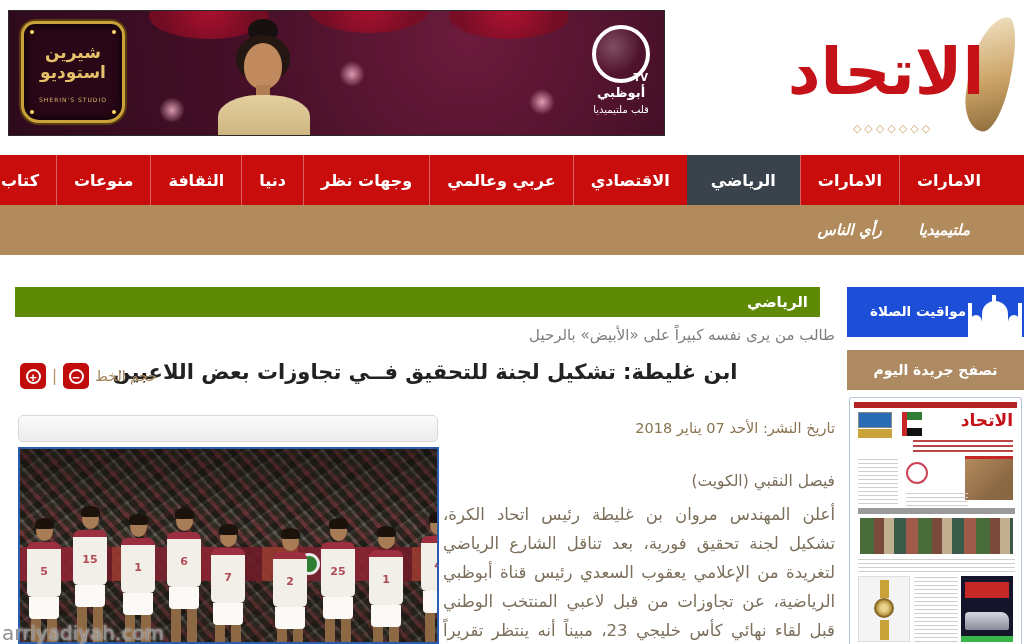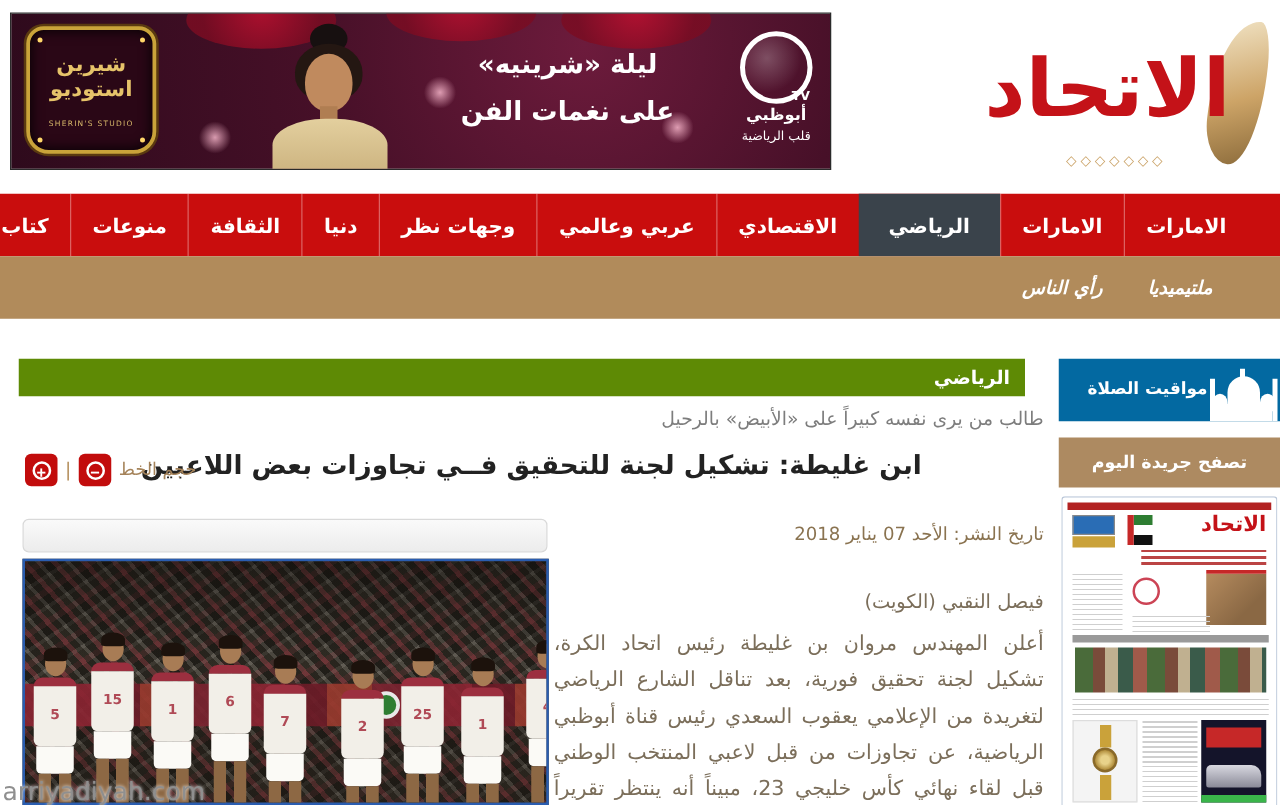--- a/index.html
+++ b/index.html
@@ -61,21 +61,21 @@
   .nav-item:last-child { border-left:none; }
   .nav-item.active { background:#3a434b; border-left:none; padding:0 24px; }
   #nav2 { left:0; top:205px; width:1024px; height:50px; background:#b18b5b;
     display:flex; direction:rtl; align-items:center; padding:0 40px; gap:8px; }
   .nav2-item { color:#fff; font-size:15px; font-weight:bold; padding:0 14px; cursor:pointer; white-space:nowrap;font-style:italic; }
 
   
   #section-bar { left:15px; top:287px; width:805px; height:30px; background:#5e8a05;
     color:#fff; font-size:15px; font-weight:bold; direction:rtl; line-height:30px;
     padding:0 12px; cursor:pointer; }
-  #prayer-box { left:847px; top:287px; width:177px; height:50px; background:#0369a1;
+  #prayer-box { left:847px; top:287px; width:177px; height:50px; background:#1d4ed8;
     overflow:hidden; cursor:pointer;padding-left:48px; }
   #prayer-box .lbl { position:absolute; right:58px; top:16px; color:#fff; font-size:13.5px;
     font-weight:bold; direction:rtl; white-space:nowrap; }
   .mosque { position:absolute; right:2px; top:6px; width:54px; height:44px; }
   .mosque div { position:absolute; background:#fff; }
   .m-base { left:4px; bottom:0; width:46px; height:14px; }
   .m-dome { left:14px; bottom:10px; width:26px; height:26px; border-radius:50% 50% 10% 10%; }
   .m-dome2{ left:2px;  bottom:8px; width:12px; height:14px; border-radius:50% 50% 0 0; }
   .m-dome3{ left:40px; bottom:8px; width:12px; height:14px; border-radius:50% 50% 0 0; }
   .m-min1 { left:0;  bottom:0; width:4px; height:34px; }
@@ -194,30 +194,26 @@
       <div class="t1">شيرين استوديو</div>
       <div class="t2">SHERIN'S STUDIO</div>
     </div>
     <div id="singer">
       <div class="bun"></div>
         <div class="hair"></div>
         <div class="face"></div>
       <div class="neck"></div>
         <div class="dress"></div>
     </div>
-    <div id="banner-text">
-      <div class="l1">ليلة «شرينيه»</div>
-      <div class="l2">على نغمات الفن</div>
-    </div>
     <div id="adtv">
       <div class="ring">
           <span>TV</span>
         </div>
       <div class="nm">أبوظبي</div>
-      <div class="tg">قلب الرياضية</div>
+      <div class="tg">قلب ملتيميديا</div>
     </div>
   </div>
 
   <div id="site-logo" class="abs">
     <div id="logo-leaf"></div>
     <div id="logo-text">الاتحاد</div>
     <div id="logo-orn">◇◇◇◇◇◇◇</div>
   </div>
 
   <nav id="nav1" class="abs">

